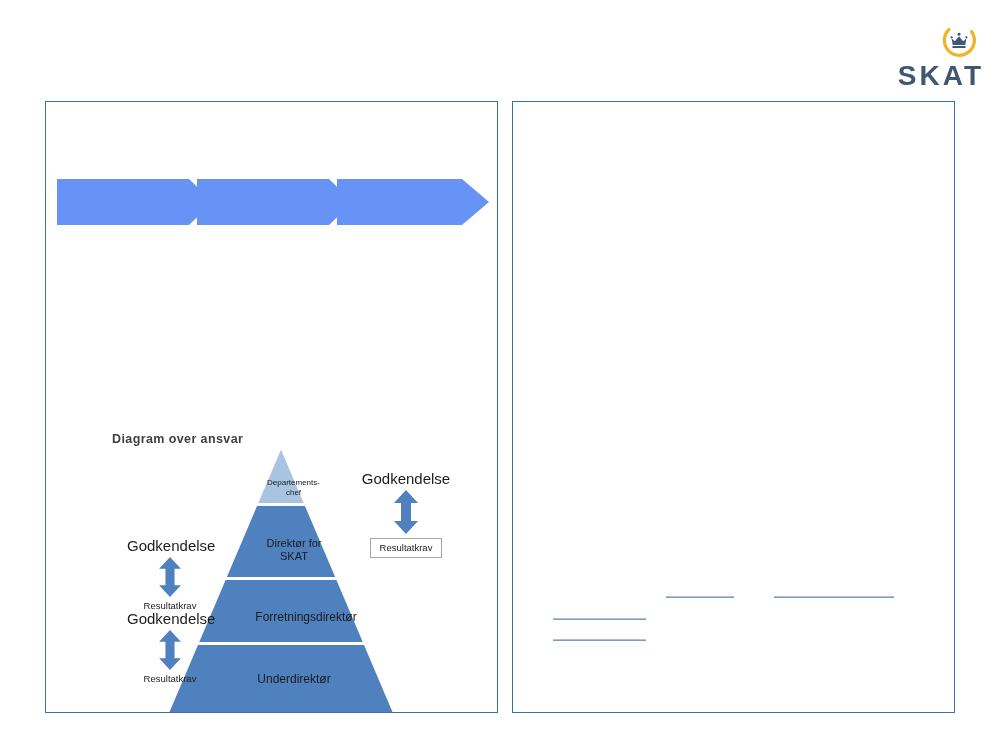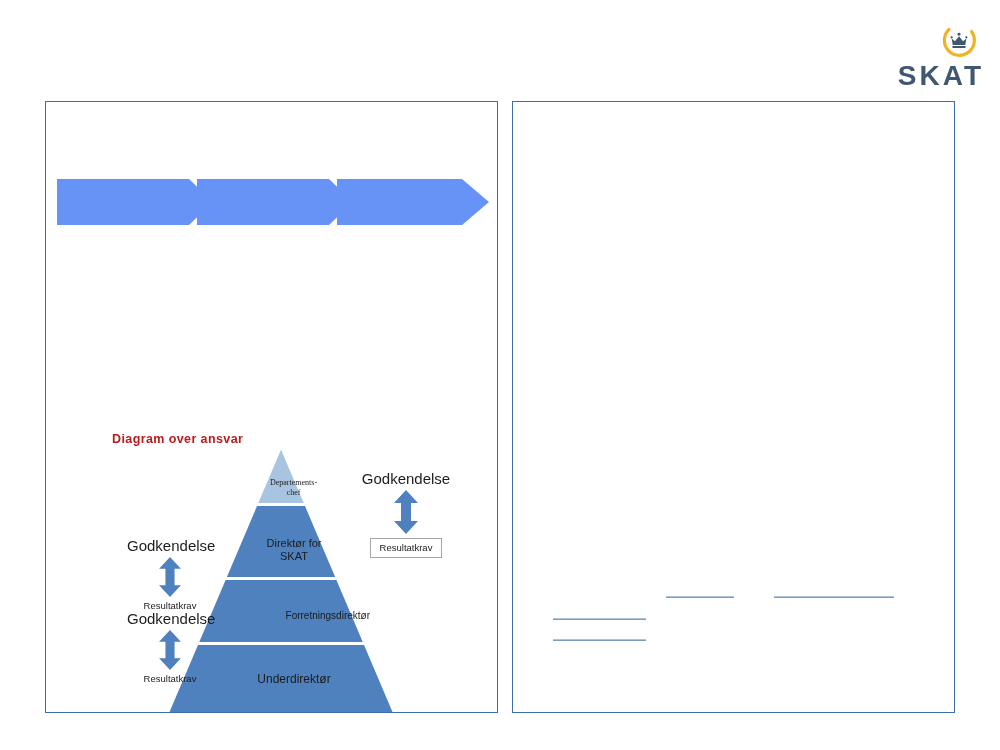--- a/index.html
+++ b/index.html
@@ -77,21 +77,21 @@
     height: 48px;
   }
 
   
   .diagram-title {
     position: absolute;
     left: 66px;
     top: 330px;
     font-size: 12.5px;
     font-weight: 700;
-    color: #b91c1c;
+    color: #404040;
     letter-spacing: 0.4px;
     white-space: nowrap;
   }
   .pyramid-wrap {
     position: absolute;
     left: 0px;
     top: 340px;
     width: 451px;
     height: 270px;
   }
@@ -108,34 +108,32 @@
     font-size: 10px;
     color: #1c1c1c;
     line-height: 1.2;
     pointer-events: none;
   }
   .tier-label.apex {
     left: 200px;
     top: 36px;
     width: 95px;
     font-size: 8px;
-    font-family: Liberation Serif, serif;
   }
   .tier-label.t2 {
     left: 198px;
     top: 95px;
     width: 100px;
     font-size: 11px;
   }
   .tier-label.t3 {
-    left: 164px;
+    left: 180px;
     top: 168px;
     width: 160px;
-    font-size: 10px;
-    text-align: right;
+    font-size: 12px;
   }
   .tier-label.t4 {
     left: 158px;
     top: 230px;
     width: 180px;
     font-size: 12px;
   }
 
   
   .arrow-group {

